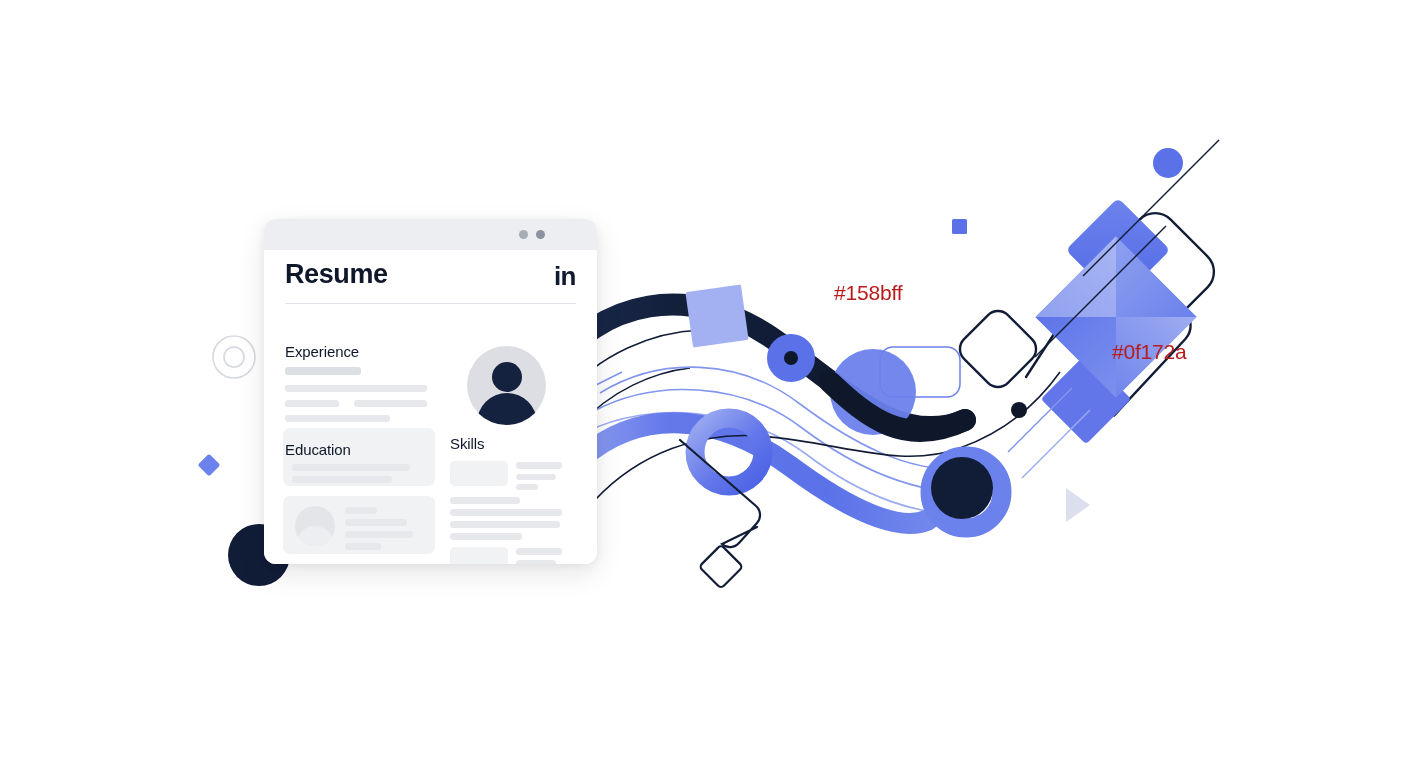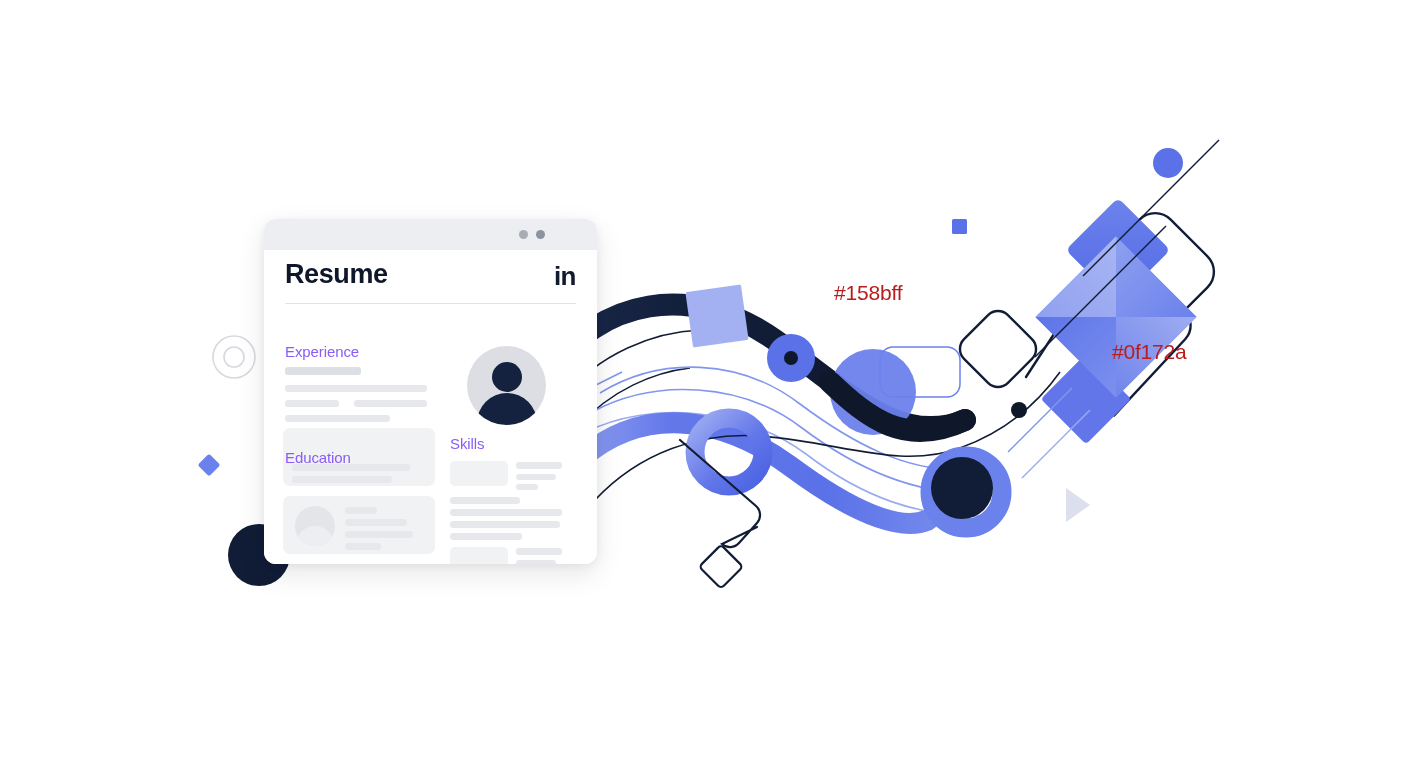--- a/index.html
+++ b/index.html
@@ -31,23 +31,23 @@
   .rs-title{
     position:absolute;left:21px;top:11px;font-size:27px;font-weight:700;
     color:#0f172a;letter-spacing:-.4px;line-height:1;
   }
   .li-mark{
     position:absolute;right:21px;top:13px;font-size:26px;font-weight:700;
     color:#111a2e;letter-spacing:-.5px;line-height:1;margin-left:44px;
   }
   .rule{position:absolute;left:21px;top:53px;width:291px;height:1px;background:#dfe2e7;}
 
-  .sec-label{position:absolute;font-size:15px;font-weight:400;color:#8b5cf6;letter-spacing:-.1px;text-align:right;}
+  .sec-label{position:absolute;font-size:15px;font-weight:400;color:#0f172a;letter-spacing:-.1px;text-align:right;}
   .lbl-exp{left:21px;top:93px;}
-  .lbl-edu{left:21px;top:199px;}
+  .lbl-edu{left:21px;top:191px;}
   .lbl-skills{left:186px;top:185px;}
 
   .bar{position:absolute;border-radius:3px;background:#e6e8ec;}
   .bar.dk{background:#dcdfe4;}
 
   .panel{position:absolute;background:#f1f2f4;border-radius:7px;}
 
   .avatar-main{
     position:absolute;left:203px;top:96px;width:79px;height:79px;border-radius:50%;
     background:#dcdee3;overflow:hidden;

